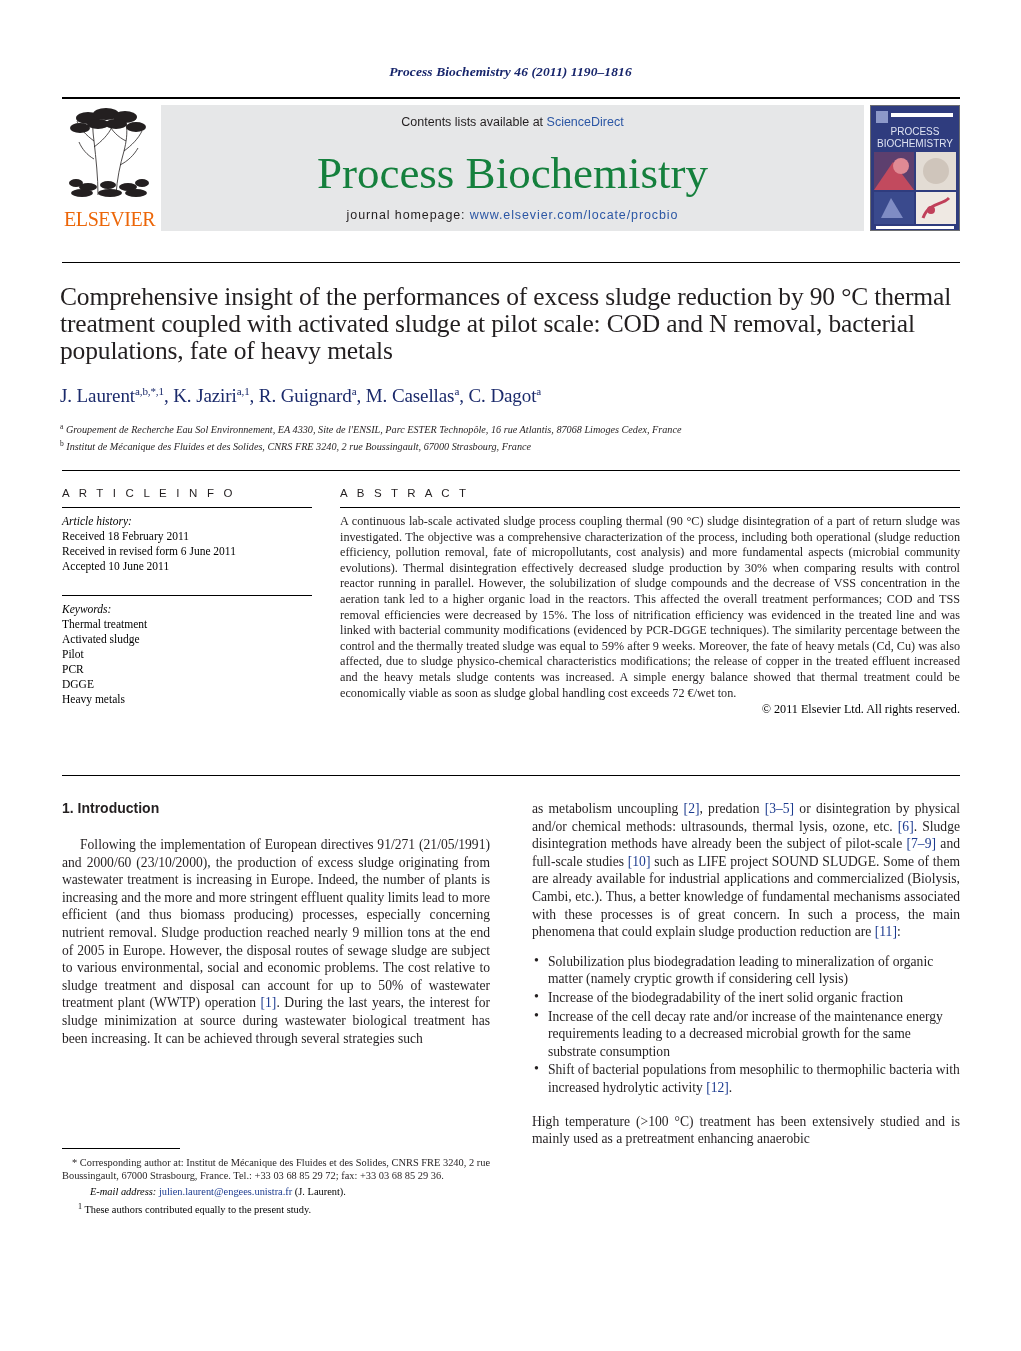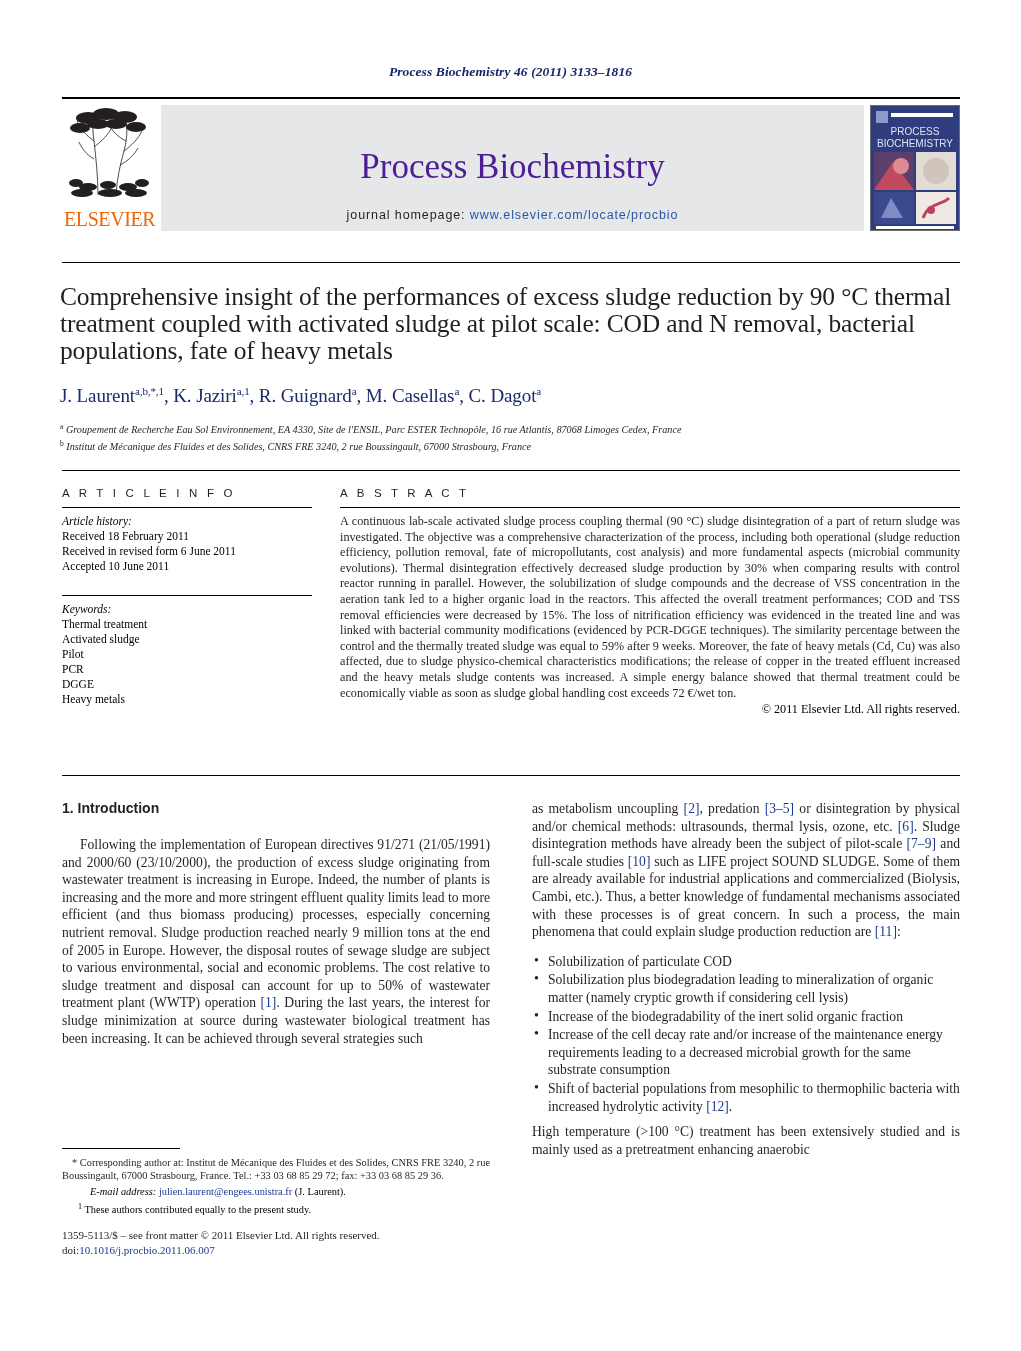--- a/index.html
+++ b/index.html
@@ -93,22 +93,22 @@
   .contents-line .sd {
     color: #2b56a4;
   }
   .journal-title {
     position: absolute;
     top: 42px;
     left: 0;
     width: 100%;
     text-align: center;
     font-family: "Liberation Serif", serif;
-    font-size: 35px;
-    color: #4c1d95;
+    font-size: 45px;
+    color: #15803d;
   }
   .homepage-line {
     position: absolute;
     bottom: 9px;
     left: 0;
     width: 100%;
     text-align: center;
     font-family: Liberation Sans, sans-serif;
     font-size: 12.5px;
     letter-spacing: 0.9px;
@@ -338,21 +338,21 @@
     line-height: 14.5px;
     color: #231f20;
   }
   .issn-block .doi { color: #1b3a8f; }
 </style>
 </head>
 <body>
 
 <div class="page">
 
-  <div class="running-head">Process Biochemistry 46 (2011) 3133–1816</div>
+  <div class="running-head">Process Biochemistry 46 (2011) 1190–1816</div>
 
   <div class="masthead">
     <div class="masthead-inner">
 
       <div class="elsevier-logo">
         <svg class="tree-svg" width="84" height="92" viewBox="0 0 84 92">
           <g stroke="#231f20" stroke-width="0.8" fill="none">
             <path d="M30 88 C30 70 28 52 26 34 C25 26 24 18 26 10"></path>
             <path d="M48 88 C49 72 52 58 56 44 C58 36 60 26 58 16"></path>
             <path d="M26 34 C18 28 12 22 9 14"></path>
@@ -377,20 +377,21 @@
             <ellipse cx="74" cy="76" rx="7" ry="4"></ellipse>
             <ellipse cx="14" cy="86" rx="11" ry="4"></ellipse>
             <ellipse cx="42" cy="86" rx="12" ry="4"></ellipse>
             <ellipse cx="68" cy="86" rx="11" ry="4"></ellipse>
           </g>
         </svg>
         <div class="elsevier-word">ELSEVIER</div>
       </div>
 
       <div class="masthead-center">
+        <div class="contents-line"><span>Contents lists available at </span><span class="sd">ScienceDirect</span></div>
         <div class="journal-title">Process Biochemistry</div>
         <div class="homepage-line"><span>journal homepage: </span><span class="url">www.elsevier.com/locate/procbio</span></div>
       </div>
 
       <div class="cover-thumb">
         <svg width="88" height="126" viewBox="0 0 88 126">
           <rect x="0" y="0" width="88" height="126" fill="#2f3c7e"></rect>
           <rect x="5" y="5" width="12" height="12" fill="#8d99c9"></rect>
           <rect x="20" y="7" width="62" height="4" fill="#ffffff"></rect>
           <text x="44" y="29" fill="#dfe3f2" font-family="Liberation Sans, sans-serif" font-size="10" text-anchor="middle">PROCESS</text>
@@ -450,34 +451,29 @@
   <div class="band-rule-bottom"></div>
 
   <div class="col-left">
     <h2 class="body-head">1.  Introduction</h2>
     <p class="body-p">Following the implementation of European directives 91/271 (21/05/1991) and 2000/60 (23/10/2000), the production of excess sludge originating from wastewater treatment is increasing in Europe. Indeed, the number of plants is increasing and the more and more stringent effluent quality limits lead to more efficient (and thus biomass producing) processes, especially concerning nutrient removal. Sludge production reached nearly 9 million tons at the end of 2005 in Europe. However, the disposal routes of sewage sludge are subject to various environmental, social and economic problems. The cost relative to sludge treatment and disposal can account for up to 50% of wastewater treatment plant (WWTP) operation <span class="ref">[1]</span>. During the last years, the interest for sludge minimization at source during wastewater biological treatment has been increasing. It can be achieved through several strategies such</p>
   </div>
 
   <div class="col-right">
     <p class="body-p noindent">as metabolism uncoupling <span class="ref">[2]</span>, predation <span class="ref">[3–5]</span> or disintegration by physical and/or chemical methods: ultrasounds, thermal lysis, ozone, etc. <span class="ref">[6]</span>. Sludge disintegration methods have already been the subject of pilot-scale <span class="ref">[7–9]</span> and full-scale studies <span class="ref">[10]</span> such as LIFE project SOUND SLUDGE. Some of them are already available for industrial applications and commercialized (Biolysis, Cambi, etc.). Thus, a better knowledge of fundamental mechanisms associated with these processes is of great concern. In such a process, the main phenomena that could explain sludge production reduction are <span class="ref">[11]</span>:</p>
     <ul class="bullets">
-      <li>Solubilization of particulate COD</li>
       <li>Solubilization plus biodegradation leading to mineralization of organic matter (namely cryptic growth if considering cell lysis)</li>
       <li>Increase of the biodegradability of the inert solid organic fraction</li>
       <li>Increase of the cell decay rate and/or increase of the maintenance energy requirements leading to a decreased microbial growth for the same substrate consumption</li>
       <li>Shift of bacterial populations from mesophilic to thermophilic bacteria with increased hydrolytic activity <span class="ref">[12]</span>.</li>
     </ul>
-    <p class="body-p noindent" style="margin-top:8px">High temperature (&gt;100 °C) treatment has been extensively studied and is mainly used as a pretreatment enhancing anaerobic</p>
+    <p class="body-p noindent" style="margin-top:16px">High temperature (&gt;100 °C) treatment has been extensively studied and is mainly used as a pretreatment enhancing anaerobic</p>
   </div>
 
   <div class="footnote-block">
     <div class="footnote-rule"></div>
     <p class="fn indent1">* Corresponding author at: Institut de Mécanique des Fluides et des Solides, CNRS FRE 3240, 2 rue Boussingault, 67000 Strasbourg, France. Tel.: +33 03 68 85 29 72; fax: +33 03 68 85 29 36.</p>
     <p class="fn-email"><span class="lab">E-mail address:</span> <span class="addr">julien.laurent@engees.unistra.fr</span> <span>(J. Laurent).</span></p>
     <p class="fn-note"><sup>1</sup> <span>These authors contributed equally to the present study.</span></p>
   </div>
 
-  <div class="issn-block">
-    <div>1359-5113/$ – see front matter © 2011 Elsevier Ltd. All rights reserved.</div>
-    <div><span>doi:</span><span class="doi">10.1016/j.procbio.2011.06.007</span></div>
-  </div>
 
 </div>
 
 </body></html>

